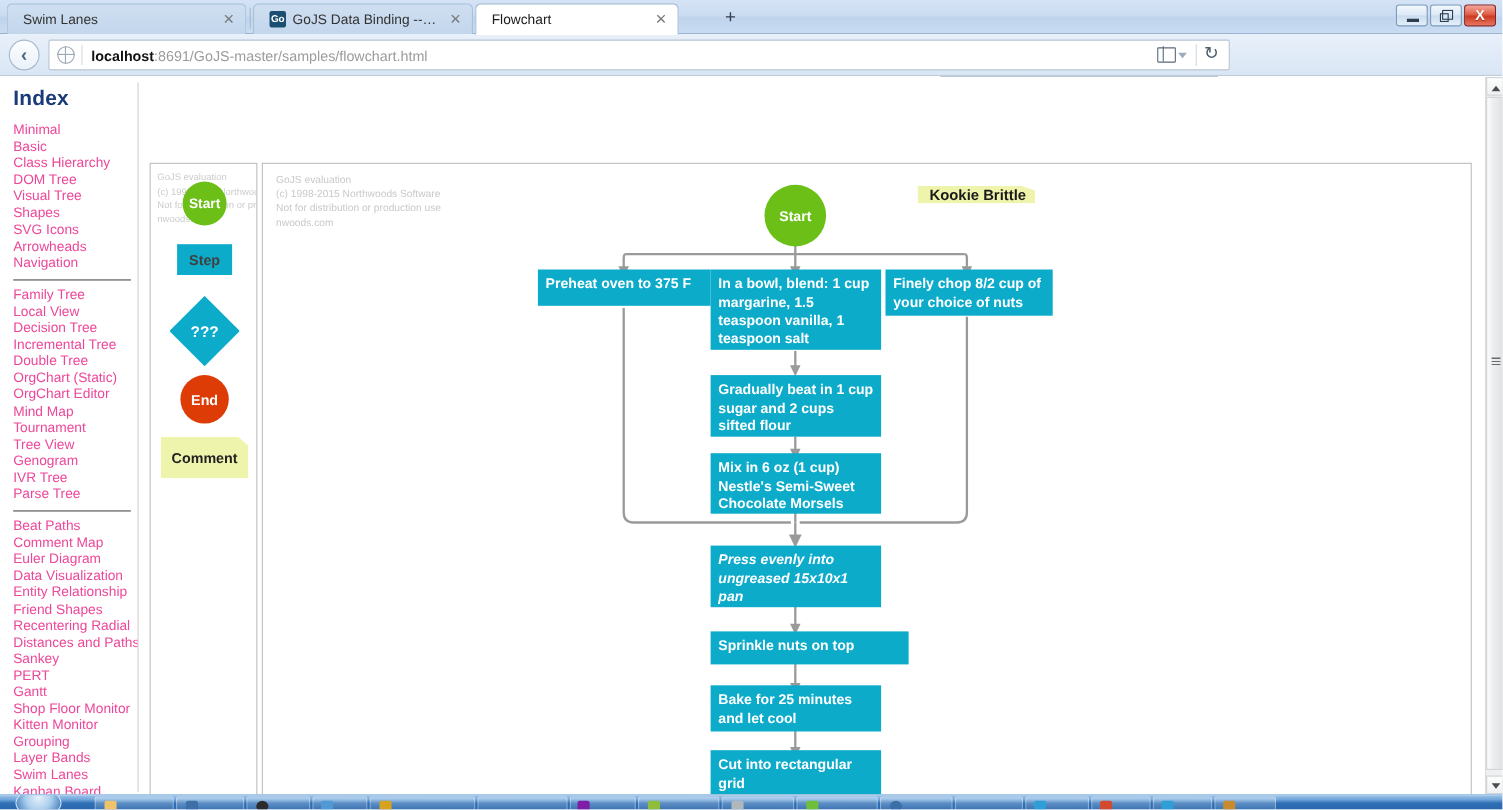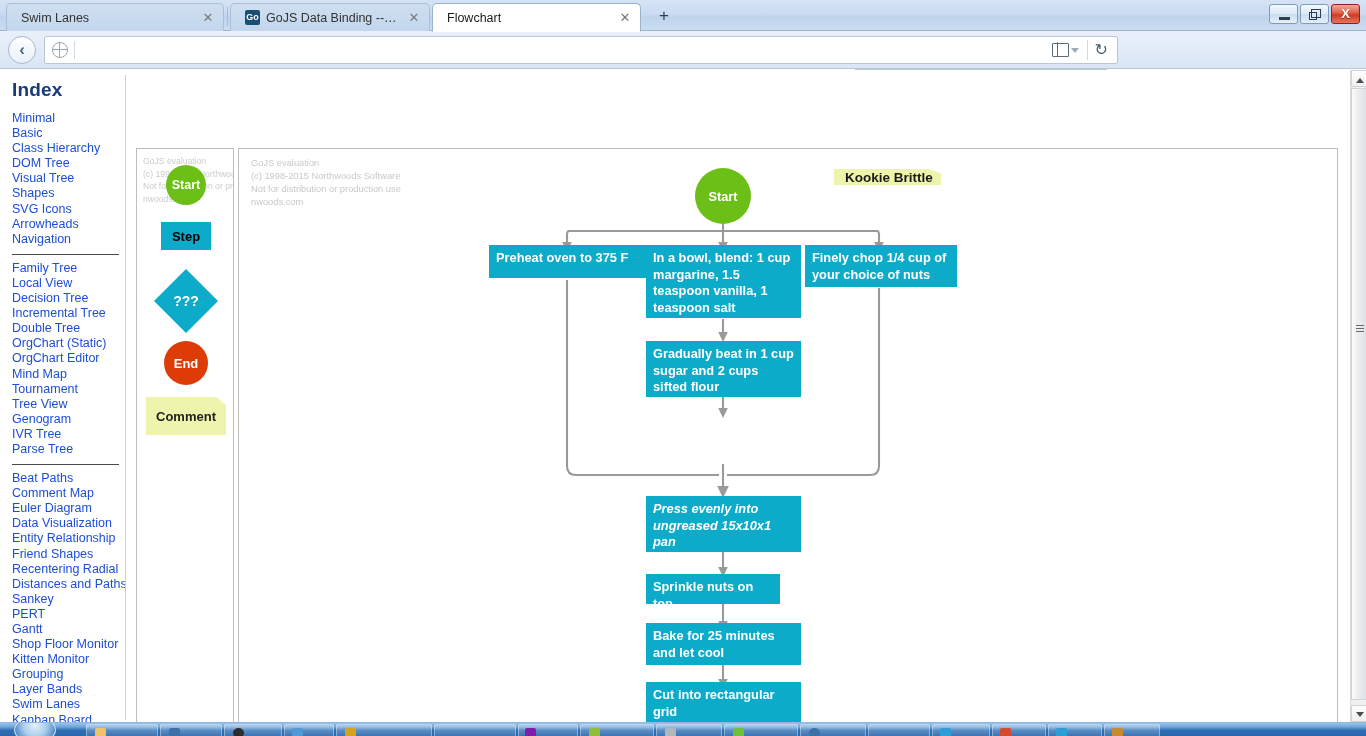--- a/index.html
+++ b/index.html
@@ -148,21 +148,21 @@
   
   #sidebar {
     position:absolute; left:6px; top:5px; width:120px; height:645px;
     border-right:1px solid #cfcfcf;
   }
   #index-title {
     font-size:19px; font-weight:bold; color:#1a3a7a;
     margin:4px 0 10px 6px; letter-spacing:.2px;
   }
   .idx-link {
-    display:block; font-size:12.5px; color:#1d4ed8;
+    display:block; font-size:12.5px; color:#ec4899;
     margin-left:6px; line-height:15.1px; white-space:nowrap;
     overflow:hidden; text-overflow:clip;
   }
   .idx-rule { height:1px; background:#4b4b4b; margin:7px 6px 6px 6px; }
 
   
   #palette {
     position:absolute; left:136px; top:78px; width:98px; height:644px;
     border:1px solid #bdbdbd; background:#fff; overflow:hidden;
   }
@@ -171,21 +171,21 @@
     font-size:8.6px; line-height:12.6px; color:#cccccc; white-space:nowrap;
   }
   .pal-start {
     position:absolute; left:29px; top:16px; width:40px; height:40px;
     border-radius:50%; background:#6bbf16;
     color:#fff; font-size:12.5px; font-weight:bold;
     display:flex; align-items:center; justify-content:center;
   }
   .pal-step {
     position:absolute; left:24px; top:73px; width:50px; height:28px;
-    background:#0cabca; color:#000000; font-size:13px; font-weight:bold;
+    background:#0cabca; color:#404040; font-size:13px; font-weight:bold;
     display:flex; align-items:center; justify-content:center;
   }
   .pal-diamond {
     position:absolute; left:17px; top:120px; width:64px; height:64px;
   }
   .pal-diamond .shape {
     position:absolute; inset:0; background:#0cabca;
     clip-path: polygon(50% 0, 100% 50%, 50% 100%, 0 50%);
   }
   .pal-diamond .lbl {
@@ -304,21 +304,21 @@
         <span class="tab-close">✕</span>
       </div>
       <div class="tab-sep" style="left:227px;"></div>
 
       <div class="tab inactive" style="left:230px; width:200px;">
         <span class="tab-favicon">Go</span>
         <span class="tab-title">GoJS Data Binding -- North...</span>
         <span class="tab-close">✕</span>
       </div>
 
-      <div class="tab active" style="left:432px; width:209px;">
+      <div class="tab active" style="left:432px; width:185px;">
         <span class="tab-title">Flowchart</span>
         <span class="tab-close">✕</span>
       </div>
 
       <div id="newtab">+</div>
     </div>
 
     <div class="winbtn" id="btn-min">
         <i></i>
       </div>
@@ -331,20 +331,21 @@
       </div>
   </div>
 
   <div id="navbar">
 
     <div id="backbtn">‹</div>
 
     <div id="urlbar">
       <span id="site-icon"></span>
       <span id="urlsep"></span>
+      <span id="url-text"><b>localhost</b><span>:8691/GoJS-master/samples/flowchart.html</span></span>
       <span id="url-right">
         <span id="reader-icon"></span>
         <span id="reader-caret"></span>
         <span id="url-div2"></span>
         <span id="reload-icon">↻</span>
       </span>
     </div>
 
     <div id="searchbox">
       <span id="search-mag"></span>
@@ -520,28 +521,29 @@
       </svg>
 
       <div class="comment-node" style="left:595px; top:20px; width:107px; height:16px;">Kookie Brittle</div>
 
       <div class="circ" style="left:456px; top:19px; width:56px; height:56px; background:#6bbf16;">Start</div>
 
       <div class="node" style="left:250px; top:96px; width:157px; height:33px;">Preheat oven to 375 F</div>
 
       <div class="node" style="left:407px; top:96px; width:155px; height:73px;">In a bowl, blend: 1 cup margarine, 1.5 teaspoon vanilla, 1 teaspoon salt</div>
 
-      <div class="node" style="left:566px; top:96px; width:152px; height:42px;">Finely chop 1/4 cup of your choice of nuts</div>
+      <div class="node" style="left:566px; top:96px; width:152px; height:42px;">Finely chop 8/2 cup of your choice of nuts</div>
 
       <div class="node" style="left:407px; top:192px; width:155px; height:56px;">Gradually beat in 1 cup sugar and 2 cups sifted flour</div>
 
+      <div class="node" style="left:407px; top:263px; width:155px; height:55px;">Mix in 6 oz (1 cup) Nestle's Semi-Sweet Chocolate Morsels</div>
 
       <div class="node" style="left:407px; top:347px; width:155px; height:56px;font-style:italic;">Press evenly into ungreased 15x10x1 pan</div>
 
-      <div class="node" style="left:407px; top:425px; width:134px; height:30px;">Sprinkle nuts on top</div>
+      <div class="node" style="left:407px; top:425px; width:180px; height:30px;">Sprinkle nuts on top</div>
 
       <div class="node" style="left:407px; top:474px; width:155px; height:42px;">Bake for 25 minutes and let cool</div>
 
       <div class="node" style="left:407px; top:533px; width:155px; height:43px;">Cut into rectangular grid</div>
 
     </div>
 
   </div>
 
   <div id="vscroll-page">

